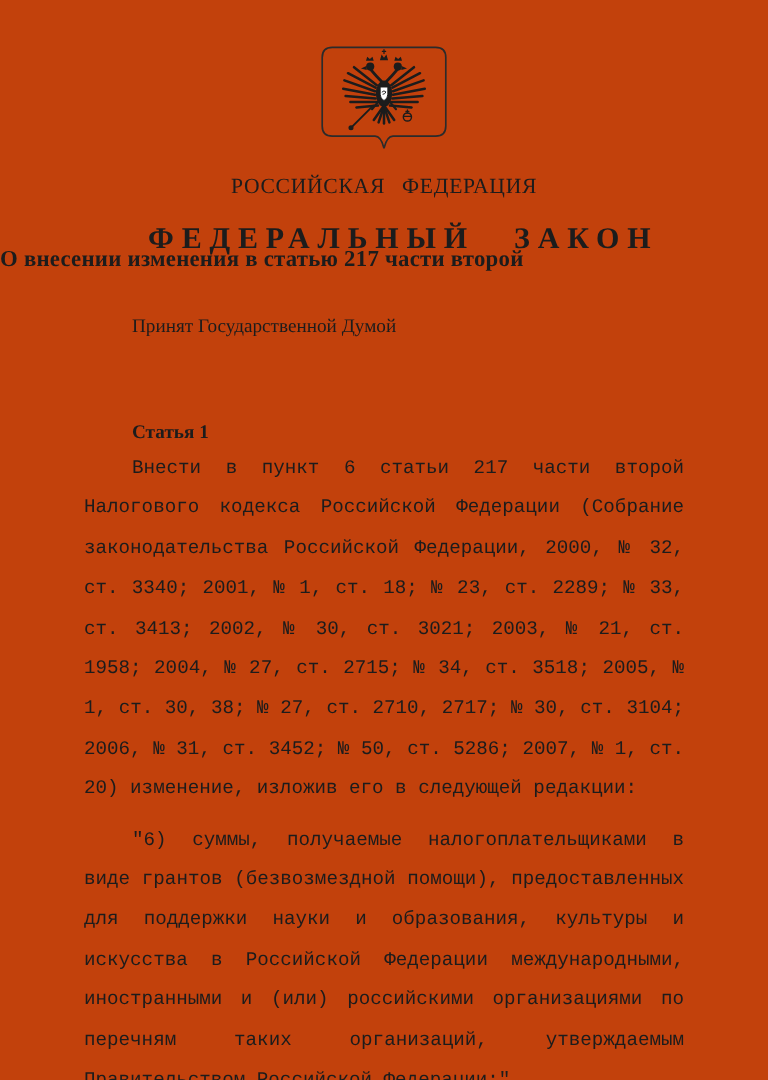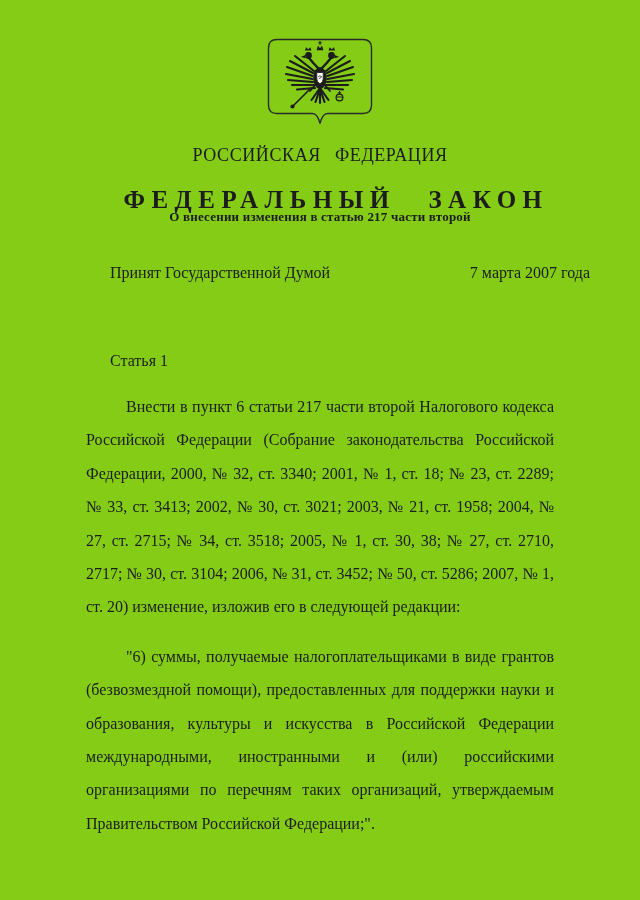--- a/index.html
+++ b/index.html
@@ -4,21 +4,21 @@
 <style>
   html, body {
     margin: 0;
     padding: 0;
     background: #ffffff;
   }
   .page {
     position: relative;
     width: 640px;
     height: 900px;
-    background: #84cc16;
+    background: #c2410c;
     color: #1c1c1c;
     font-family: "Liberation Serif", "DejaVu Serif", serif;
     overflow: hidden;
   }
   .coat {
     position: absolute;
     top: 38px;
     left: 50%;
     transform: translateX(-50%);
     width: 106px;
@@ -48,23 +48,22 @@
     font-size: 25px;
     font-weight: bold;
     letter-spacing: 6.5px;
     word-spacing: 20px;
   }
   .law-title {
     position: absolute;
     top: 208px;
     left: 0;
     width: 100%;
-    text-align: center;
     font-weight: bold;
-    font-size: 13px;
+    font-size: 19px;
     line-height: 17.5px;
     letter-spacing: 0.2px;
   }
   .adoption {
     position: absolute;
     top: 263px;
     left: 110px;
     width: 480px;
     font-size: 16px;
   }
@@ -77,35 +76,36 @@
   .arow.r2 {
     margin-top: 7px;
     font-family: "Liberation Mono", "DejaVu Sans Mono", monospace;
     font-size: 14.5px;
     letter-spacing: -0.2px;
   }
   .article-heading {
     position: absolute;
     top: 352px;
     left: 110px;
-    font-weight: normal;
+    font-weight: bold;
     font-size: 16px;
   }
   .body-text {
     position: absolute;
     top: 374px;
     left: 70px;
     width: 500px;
     font-size: 16px;
     line-height: 33.4px;
     text-align: justify;
   }
   .body-text p {
-    margin: 16px;
+    margin: 0;
     text-indent: 40px;
+    font-family: Liberation Mono, monospace;
   }
   .body-text p.p2 { margin-top: 9px; }
 
   .eagle-stroke { stroke: #1c1c1c; fill: none; stroke-linecap: round; }
 </style>
 </head>
 <body>
 
 <div class="page">
 
@@ -178,21 +178,20 @@
 
   <h2 class="doctype">ФЕДЕРАЛЬНЫЙ ЗАКОН</h2>
 
   <div class="law-title">
     <div>О внесении изменения в статью 217 части второй</div>
   </div>
 
   <div class="adoption">
     <div class="arow r1">
       <span>Принят Государственной Думой</span>
-      <span>7 марта 2007 года</span>
     </div>
   </div>
 
   <div class="article-heading">Статья 1</div>
 
   <div class="body-text">
     <p>Внести в пункт 6 статьи 217 части второй Налогового кодекса Российской Федерации (Собрание законодательства Российской Федерации, 2000, № 32, ст. 3340; 2001, № 1, ст. 18; № 23, ст. 2289; № 33, ст. 3413; 2002, № 30, ст. 3021; 2003, № 21, ст. 1958; 2004, № 27, ст. 2715; № 34, ст. 3518; 2005, № 1, ст. 30, 38; № 27, ст. 2710, 2717; № 30, ст. 3104; 2006, № 31, ст. 3452; № 50, ст. 5286; 2007, № 1, ст. 20) изменение, изложив его в следующей редакции:</p>
     <p class="p2">"6) суммы, получаемые налогоплательщиками в виде грантов (безвозмездной помощи), предоставленных для поддержки науки и образования, культуры и искусства в Российской Федерации международными, иностранными и (или) российскими организациями по перечням таких организаций, утверждаемым Правительством Российской Федерации;".</p>
   </div>
 

